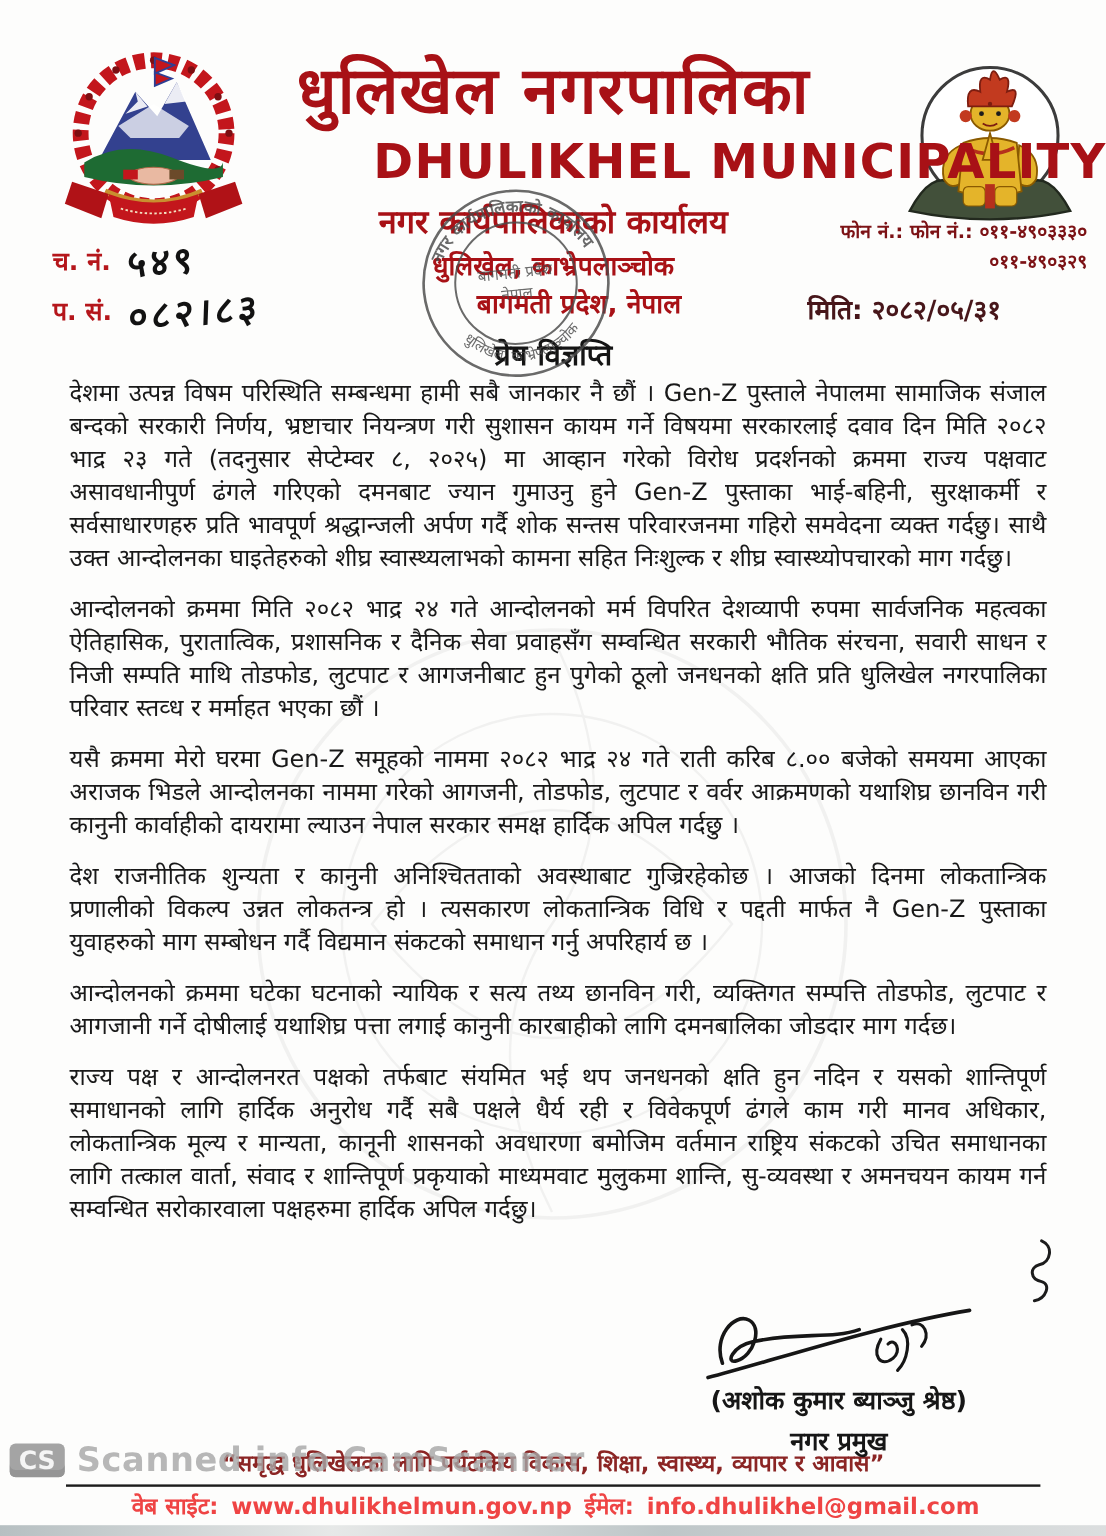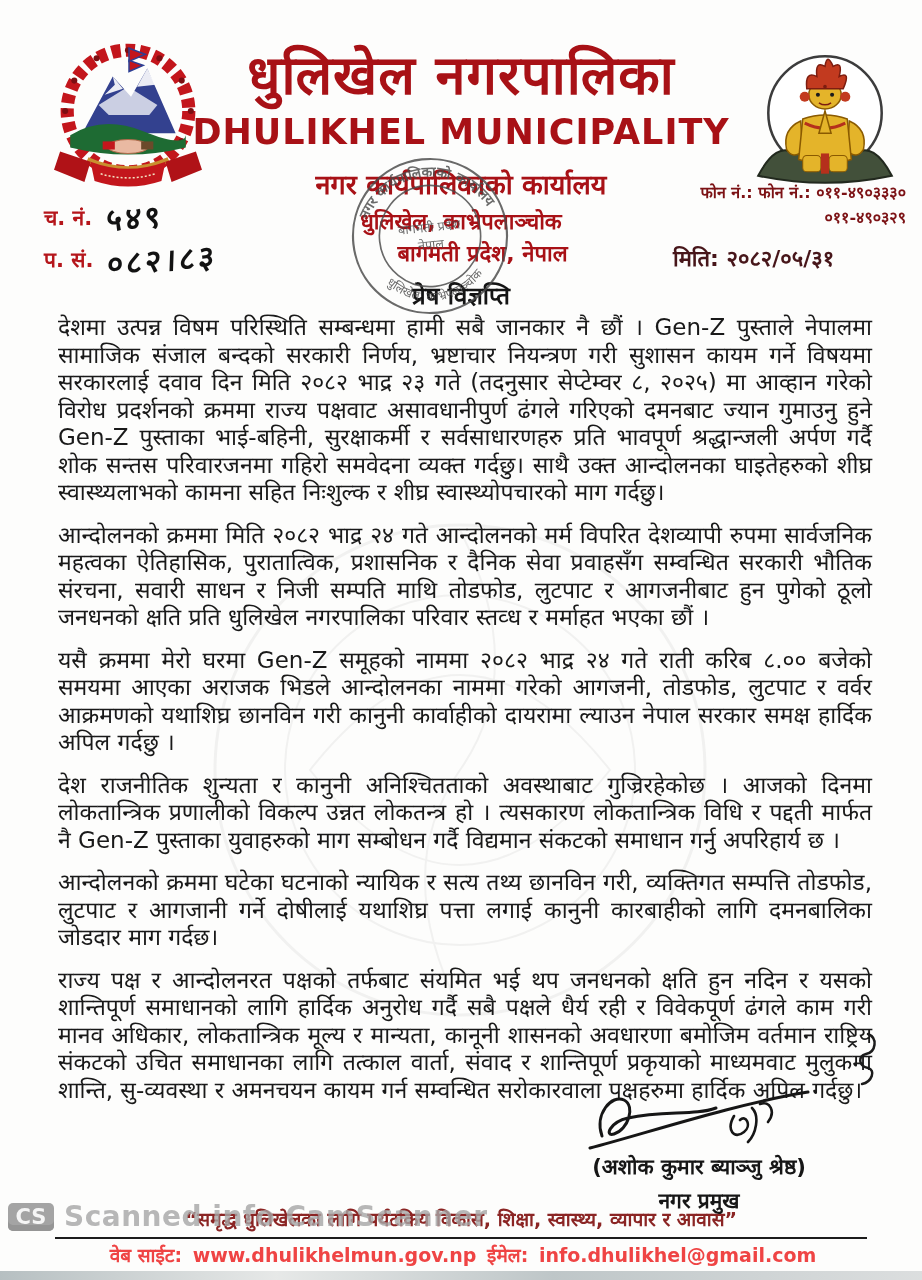--- a/index.html
+++ b/index.html
@@ -4,22 +4,22 @@
 <style>
   html,body{margin:0;padding:0;background:#e9e9e9;}
   .page{
     position:relative;width:922px;height:1280px;background:#fdfdfc;
     font-family:"DejaVu Sans","Liberation Sans",sans-serif;
     overflow:hidden;margin:0 auto;box-shadow:0 0 6px rgba(0,0,0,.3);
   }
   
   .np-title{position:absolute;left:0;right:0;top:36px;text-align:center;
     font-size:54px;font-weight:bold;color:#a81116;letter-spacing:1px;}
-  .en-title{position:absolute;left:0;right:0;top:112px;text-align:center;
-    font-size:35px;font-weight:bold;color:#a81116;letter-spacing:1px;}
+  .en-title{position:absolute;left:0;right:0;top:112px;text-align:right;
+    font-size:40px;font-weight:bold;color:#a81116;letter-spacing:1px;}
   .office-line{position:absolute;left:0;right:0;top:165px;text-align:center;
     font-size:27px;font-weight:bold;color:#a81116;}
   .addr1{position:absolute;left:0;right:0;top:205px;text-align:center;
     font-size:22px;font-weight:bold;color:#a81116;}
   .addr2{position:absolute;left:0;right:0;top:237px;text-align:center;
     font-size:22px;font-weight:bold;color:#a81116;padding-left:43px;}
   .emblem-left{position:absolute;left:52px;top:32px;width:152px;height:156px;}
   .emblem-right{position:absolute;left:752px;top:36px;width:146px;height:162px;}
   .phones{position:absolute;right:16px;top:180px;width:300px;text-align:right;
     font-size:16px;font-weight:bold;color:#7c1215;line-height:25px;}
@@ -28,21 +28,21 @@
   .refrow .handwrite{display:inline-block;font-size:31px;font-weight:600;color:#121212;
     transform:rotate(-4deg) skewX(-6deg);letter-spacing:3px;margin-left:6px;vertical-align:-4px;}
   .ref1{top:196px;} .ref2{top:238px;}
   .daterow{position:absolute;left:645px;top:242px;font-size:22px;font-weight:bold;color:#47161a;margin-left:28px;}
   .stamp{position:absolute;left:340px;top:148px;width:180px;height:176px;opacity:.82;
     transform:rotate(-6deg);z-index:3;}
   
   .doc-heading{position:absolute;left:0;right:0;top:278px;text-align:center;
     font-size:24px;font-weight:bold;color:#141414;z-index:2;}
   .body-text{position:absolute;left:58px;right:50px;top:314px;z-index:2;}
-  .body-text p{margin:0 0 15px 0;font-size:23px;line-height:27.5px;
+  .body-text p{margin:0 0 15px 0;font-size:20px;line-height:27.5px;
     text-align:justify;color:#191919;}
   .center-watermark{position:absolute;left:190px;top:420px;width:540px;height:680px;
     opacity:.14;z-index:1;pointer-events:none;}
   .ink-mark{position:absolute;left:838px;top:1028px;width:46px;height:60px;z-index:3;}
   
   .sig-block{position:absolute;right:58px;top:1086px;width:330px;text-align:center;z-index:3;}
   .sig-ink{width:230px;height:72px;display:block;margin:0 auto -6px auto;}
   .sig-name{font-size:21px;font-weight:bold;color:#161616;}
   .sig-role{font-size:21px;font-weight:bold;color:#161616;margin-top:6px;}
   

